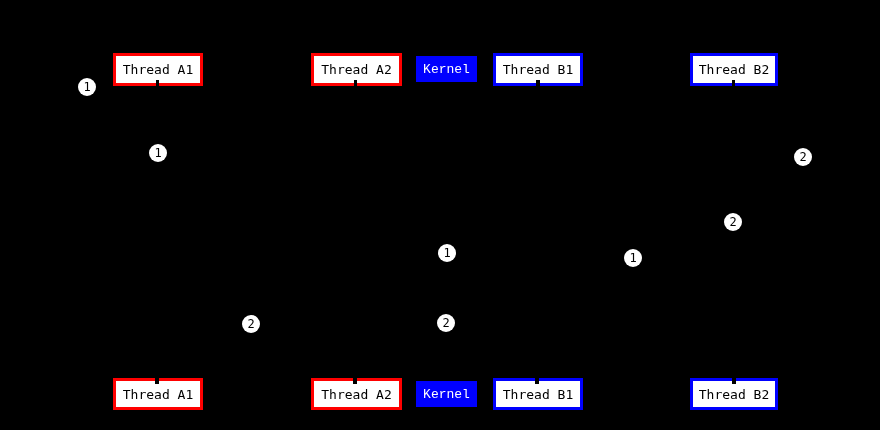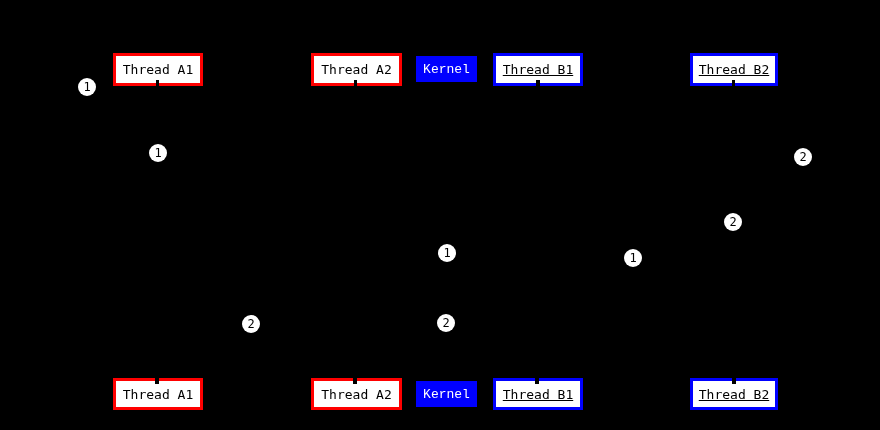--- a/index.html
+++ b/index.html
@@ -24,21 +24,21 @@
     box-sizing: border-box;
     background: var(--node-fill, #fff);
     color: var(--node-text, #000);
     display: flex;
     align-items: center;
     justify-content: center;
     font-size: 13px;
     white-space: nowrap;
   }
   .node.a { border: 3px solid var(--thread-a-border, #f00); }
-  .node.b { border: 3px solid var(--thread-b-border, #00f); text-decoration: underline; }
+  .node.b { border: 3px solid var(--thread-b-border, #00f); }
   .node.kernel {
     background: var(--kernel-fill, #00f);
     color: var(--kernel-text, #fff);
     border: none;
     font-family: Liberation Mono, monospace;
   }
   .stub {
     position: absolute;
     background: var(--background, #000);
   }

